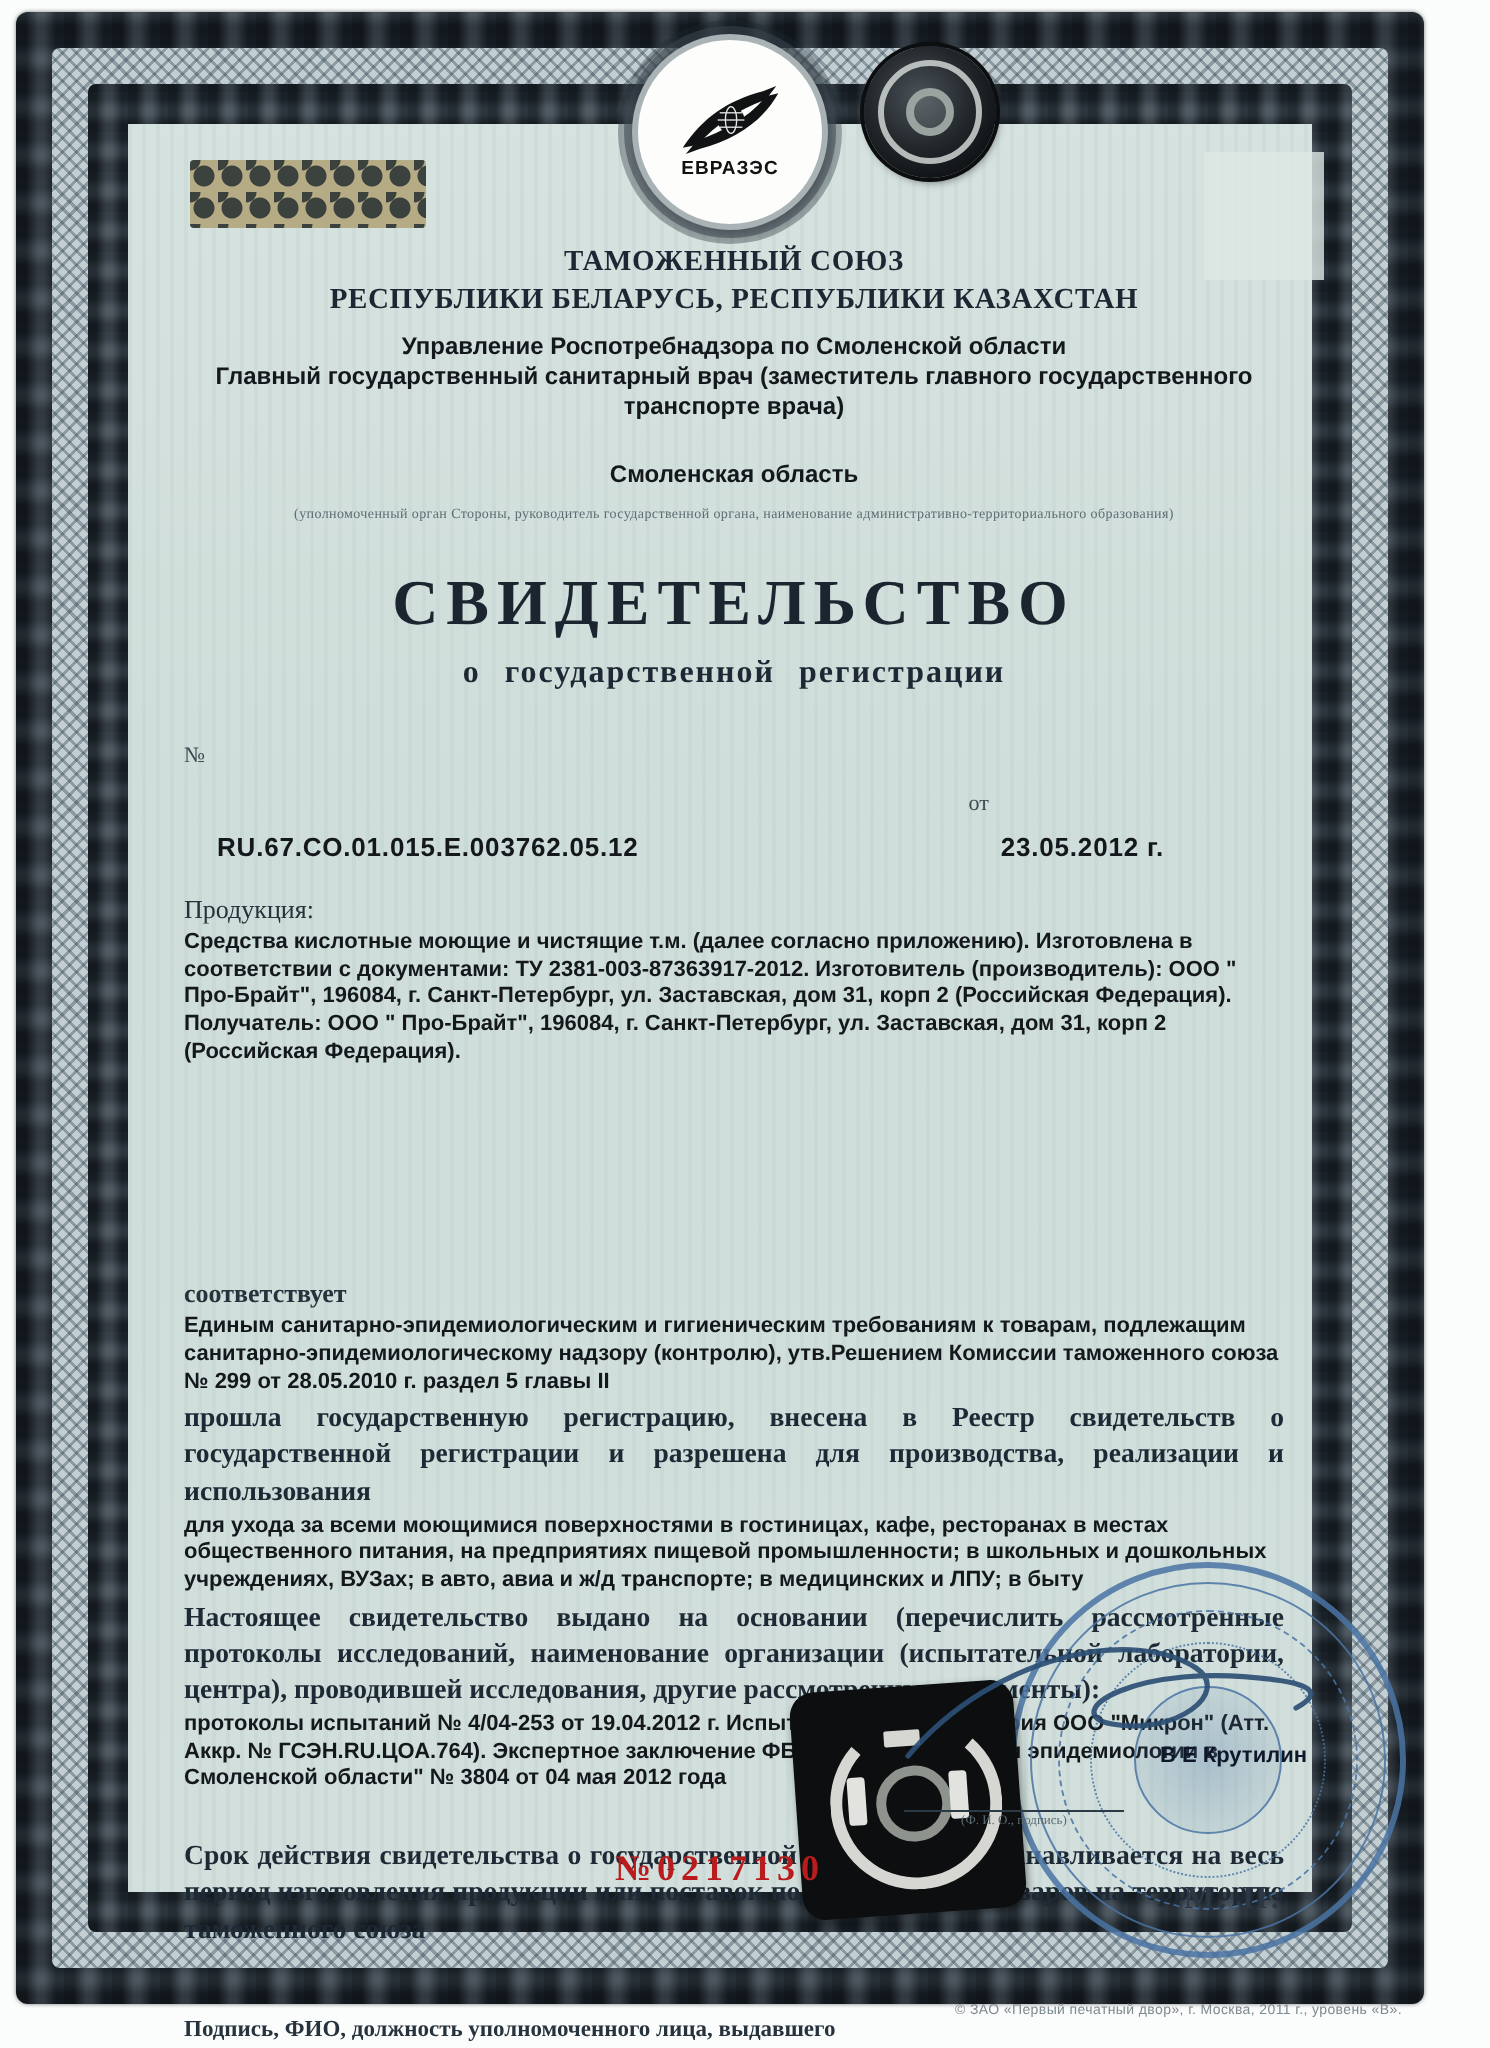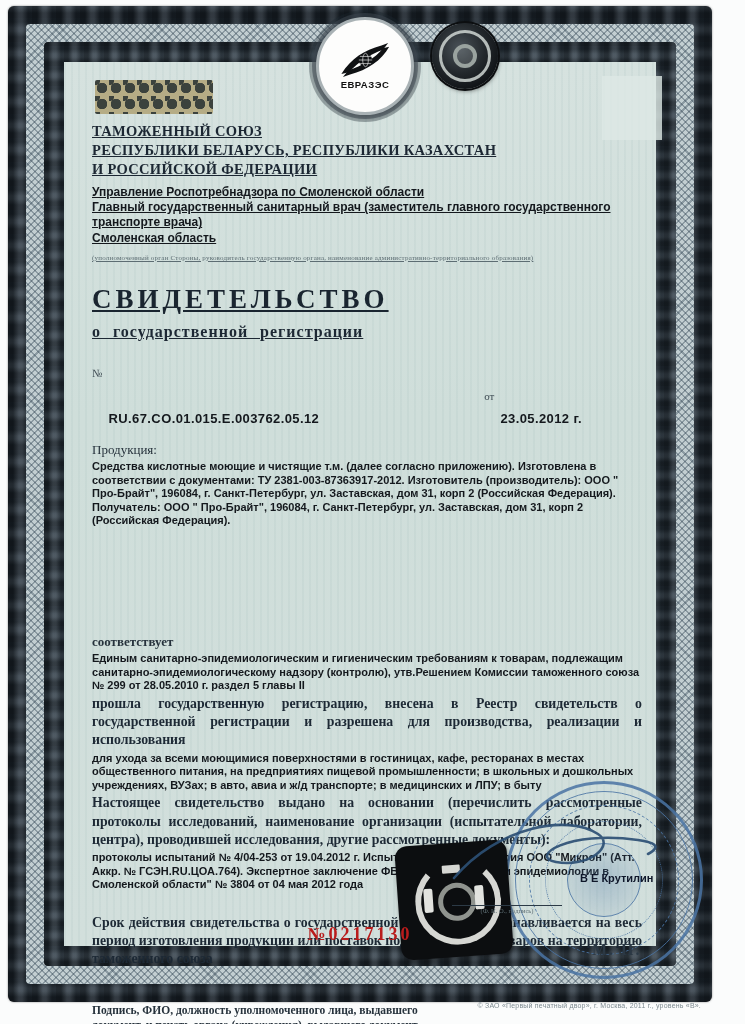--- a/index.html
+++ b/index.html
@@ -43,26 +43,26 @@
     box-shadow:0 0 0 4px rgba(60,70,78,.55), 0 0 0 7px rgba(30,40,48,.35), 1px 2px 5px rgba(0,0,0,.4);
     display:flex;flex-direction:column;align-items:center;justify-content:center;}
   .badge svg{width:62px;height:36px;display:block;}
   .badge-label{font-family:"Liberation Sans","DejaVu Sans",sans-serif;font-weight:bold;font-size:9.5px;letter-spacing:.5px;color:#111;margin-top:1px;}
   .holo-circle{position:absolute;left:424px;top:17px;width:66px;height:66px;z-index:5;border-radius:50%;
     background:radial-gradient(circle at 42% 38%, #4a5258 0%, #23282c 45%, #0d1013 80%);
     box-shadow:0 0 0 2px #0c0e10, 1px 2px 4px rgba(0,0,0,.5);}
   .holo-circle::before{content:"";position:absolute;inset:7px;border-radius:50%;border:3px solid #cfd6d2;opacity:.85;}
   .holo-circle::after{content:"";position:absolute;inset:21px;border-radius:50%;border:4px solid #9aa39f;background:rgba(210,216,212,.15);}
   
-  .center{text-align:left;text-decoration:underline;}
+  .center{text-align:center;}
   .union{font-weight:bold;font-size:14.5px;line-height:1.3;color:#1c2733;letter-spacing:.3px;}
   .authority{font-family:"Liberation Sans","DejaVu Sans",sans-serif;font-weight:bold;font-size:12px;line-height:1.28;color:#14181d;margin-top:6px;}
   .tiny{font-size:7px;color:#5d6d73;letter-spacing:.2px;}
   .caption-line{margin-top:8px;}
-  .doc-title{font-weight:bold;font-size:27px;letter-spacing:4px;color:#1a2530;margin-top:22px;}
+  .doc-title{font-weight:bold;font-size:32px;letter-spacing:4px;color:#1a2530;margin-top:22px;}
   .doc-sub{font-weight:bold;font-size:16px;word-spacing:7px;letter-spacing:1px;color:#1d2834;margin-top:8px;}
   
   .numrow{display:flex;justify-content:space-between;margin-top:26px;align-items:flex-start;}
   .numlabel{font-size:11px;color:#3d4a52;margin-right:6px;}
   .numval{font-family:"Liberation Sans","DejaVu Sans",sans-serif;font-weight:bold;font-size:13px;color:#14181d;letter-spacing:.4px;margin-top:44px;}
   .daterow{margin-right:60px;display:flex;align-items:center;}
   
   .label-serif{font-size:13px;color:#26323c;margin-top:16px;}
   .sans-par{font-family:"Liberation Sans","DejaVu Sans",sans-serif;font-weight:bold;font-size:11px;line-height:1.24;color:#14181d;margin-top:2px;}
   .serif-par{font-weight:bold;font-size:13.8px;line-height:1.32;color:#1d2935;text-align:justify;margin-top:2px;}
@@ -125,26 +125,25 @@
         <line x1="49" y1="28" x2="73" y2="28"></line>
         <line x1="49" y1="42" x2="73" y2="42"></line>
       </g>
     </svg>
     <div class="wm-label">ЕВРАЗЭС</div>
   </div>
 
   <div class="paper">
     <div class="center union">ТАМОЖЕННЫЙ СОЮЗ</div>
     <div class="center union">РЕСПУБЛИКИ БЕЛАРУСЬ, РЕСПУБЛИКИ КАЗАХСТАН</div>
-    <div class="center union">И РОССИЙСКОЙ ФЕДЕРАЦИИ</div>
 
     <div class="center authority">Управление Роспотребнадзора по Смоленской области</div>
     <div class="center authority" style="margin-top:0;">Главный государственный санитарный врач (заместитель главного государственного транспорте врача)</div>
-    <div class="center authority" style="margin-top:0;">Смоленская область</div>
-    <div class="center tiny caption-line">(уполномоченный орган Стороны, руководитель государственную органа, наименование административно-территориального образования)</div>
+    <div class="center authority" style="margin-top:18px;">Смоленская область</div>
+    <div class="center tiny caption-line">(уполномоченный орган Стороны, руководитель государственной органа, наименование административно-территориального образования)</div>
 
     <div class="center doc-title">СВИДЕТЕЛЬСТВО</div>
     <div class="center doc-sub">о государственной регистрации</div>
 
     <div class="numrow">
       <div style="display:flex;align-items:flex-start;">
         <span class="numlabel">№</span>
         <span class="numval">RU.67.CO.01.015.E.003762.05.12</span>
       </div>
       <div class="daterow">

